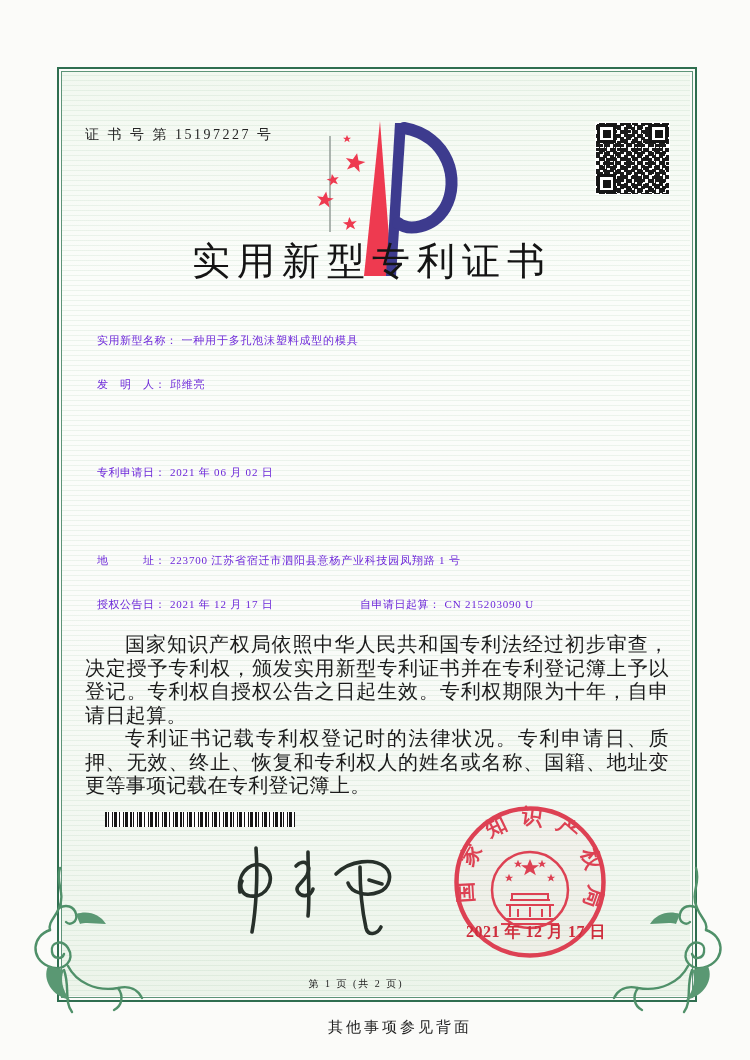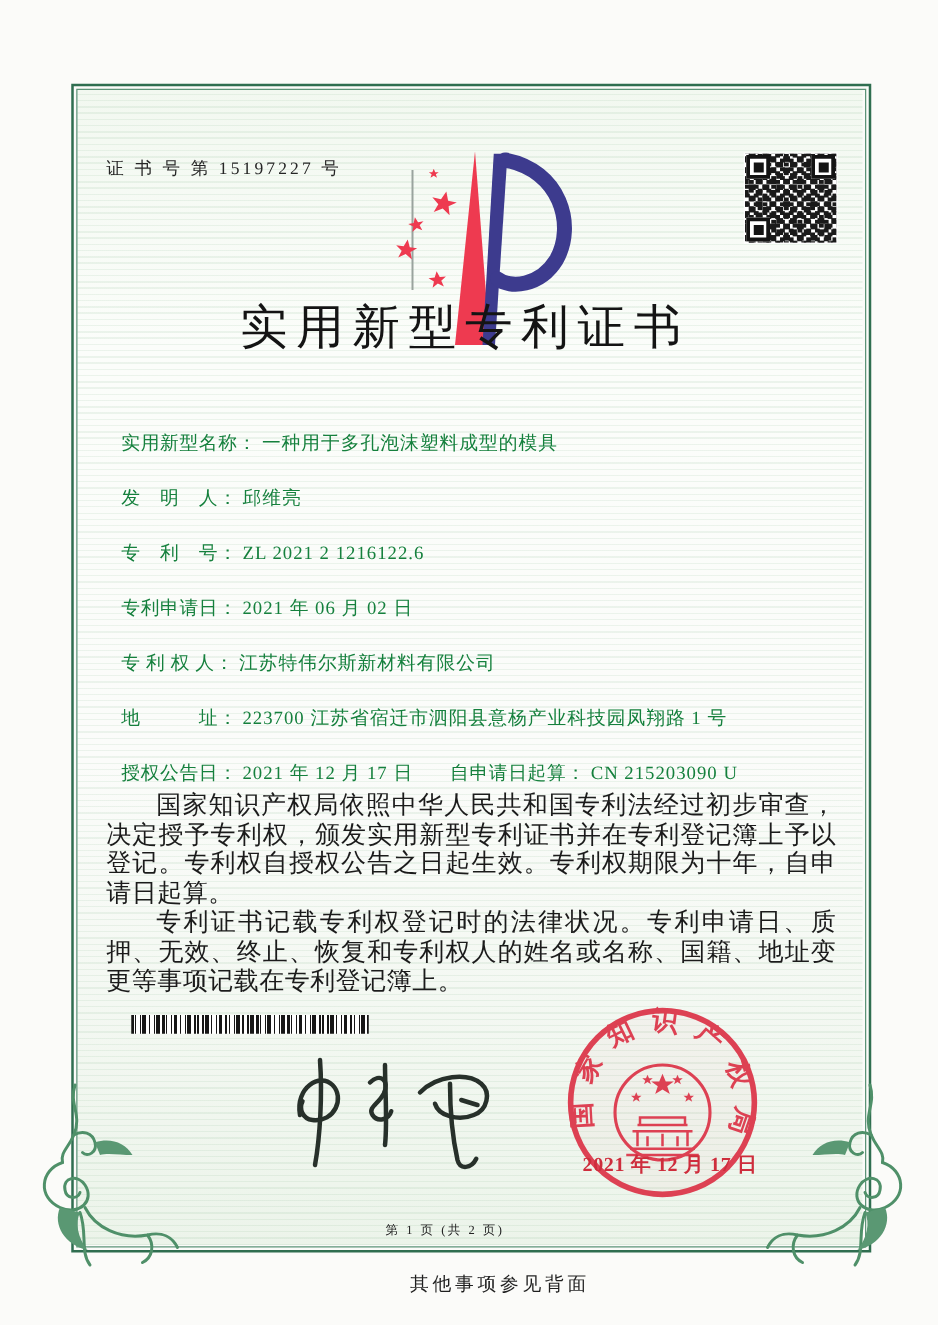--- a/index.html
+++ b/index.html
@@ -41,21 +41,21 @@
     background-size:7px 7px, 11px 9px;
     background-position:0 0, 3px 2px;
   }
   .qr .finder{position:absolute;width:13px;height:13px;border:3px solid #141414;background:#fff;}
   .qr .finder::after{content:"";position:absolute;inset:2.5px;background:#141414;}
   .qr .f1{left:2px;top:2px;} .qr .f2{right:2px;top:2px;} .qr .f3{left:2px;bottom:2px;}
   .title{
     position:absolute;left:4px;top:236px;width:736px;text-align:center;
     font-size:38px;font-weight:400;letter-spacing:7px;color:#141414;
   }
-  .field-row{position:absolute;left:97px;font-size:15px;color:#15803d;white-space:nowrap;margin-top:12px;}
+  .field-row{position:absolute;left:97px;font-size:11px;color:#6d28d9;white-space:nowrap;}
   .field-row .flabel{letter-spacing:0.5px;}
   .field-row .fvalue{letter-spacing:0.8px;margin-left:4px;}
   .row2col{position:absolute;left:263px;top:0;}
   .paras{
     position:absolute;left:85px;top:633px;width:584px;
     font-size:20px;line-height:23.5px;text-align:justify;color:#1b1b1b;
   }
   .paras p{margin:0;text-indent:2em;letter-spacing:0.4px;}
   .barcode{
     position:absolute;left:105px;top:812px;width:190px;height:15px;
@@ -122,28 +122,22 @@
   </div>
 
   <div class="title">实用新型专利证书</div>
 
   <div class="field-row" style="top:333px">
     <span class="flabel">实用新型名称：</span><span class="fvalue">一种用于多孔泡沫塑料成型的模具</span>
   </div>
   <div class="field-row" style="top:377px">
     <span class="flabel">发　明　人：</span><span class="fvalue">邱维亮</span>
   </div>
-  <div class="field-row" style="top:421px">
-    <span class="flabel">专　利　号：</span><span class="fvalue">ZL 2021 2 1216122.6</span>
-  </div>
   <div class="field-row" style="top:465px">
     <span class="flabel">专利申请日：</span><span class="fvalue">2021 年 06 月 02 日</span>
-  </div>
-  <div class="field-row" style="top:509px">
-    <span class="flabel">专 利 权 人：</span><span class="fvalue">江苏特伟尔斯新材料有限公司</span>
   </div>
   <div class="field-row" style="top:553px">
     <span class="flabel">地　　　址：</span><span class="fvalue">223700 江苏省宿迁市泗阳县意杨产业科技园凤翔路 1 号</span>
   </div>
   <div class="field-row" style="top:597px">
     <span class="flabel">授权公告日：</span><span class="fvalue">2021 年 12 月 17 日</span>
     <span class="row2col">
       <span class="flabel">自申请日起算：</span><span class="fvalue">CN 215203090 U</span>
     </span>
   </div>

